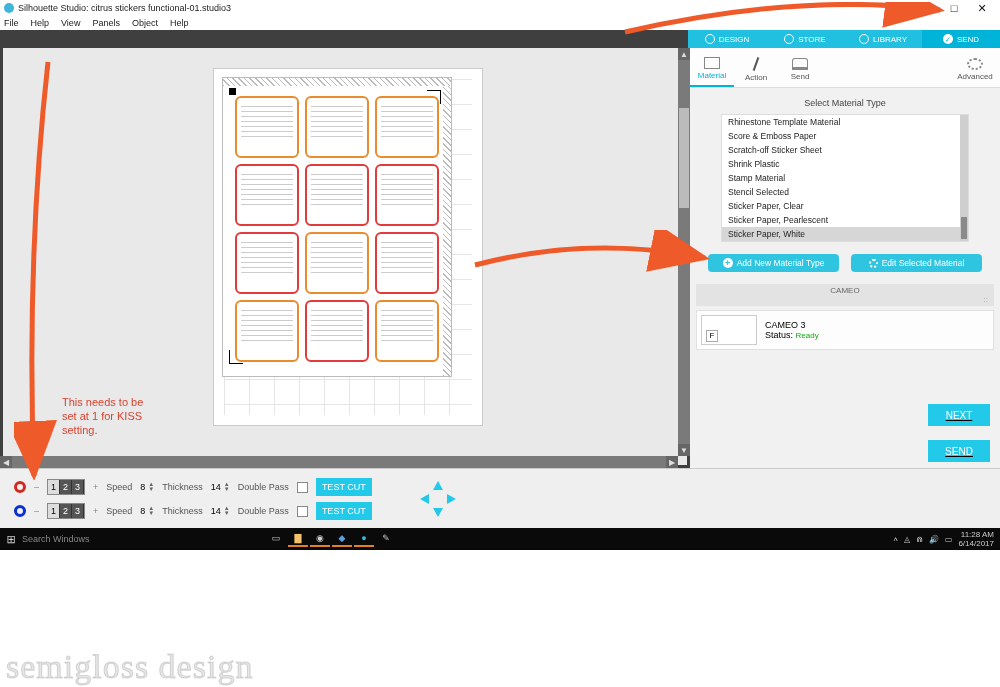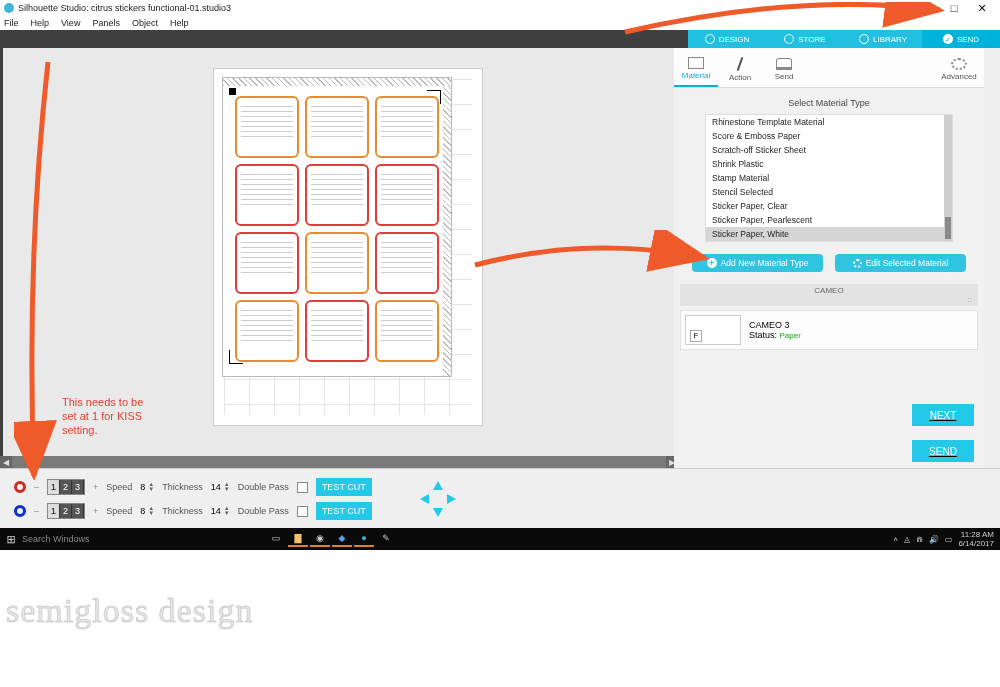--- a/index.html
+++ b/index.html
@@ -29,21 +29,21 @@
   .mat-grid { position: absolute; inset: 10px; background-image: linear-gradient(#e5e5e5 1px, transparent 1px), linear-gradient(90deg, #e5e5e5 1px, transparent 1px); background-size: 25px 25px; }
   .page { position: absolute; left: 8px; top: 8px; width: 230px; height: 300px; background: #fff; border: 1px solid #bbb; }
   .reg-mark { position: absolute; width: 7px; height: 7px; background: #000; }
   .reg-line-h { position: absolute; height: 1px; background: #000; }
   .reg-line-v { position: absolute; width: 1px; background: #000; }
   .hatch { position:absolute; background: repeating-linear-gradient(45deg,#bbb 0 1px,transparent 1px 4px);}
   .sticker-grid { position: absolute; left: 12px; top: 18px; display: grid; grid-template-columns: repeat(3, 64px); grid-template-rows: repeat(4, 62px); gap: 6px; }
   .sticker { border: 2px solid; border-radius: 6px; padding: 4px; }
   .sticker .line { height: 1px; background: #ccc; margin: 4px 0; }
 
-  .right-panel { position: absolute; right: 16px; top: 0; width: 310px; height: 420px; background: #f1f1f1; display: flex; flex-direction: column; }
+  .right-panel { position: absolute; right: 0; top: 0; width: 310px; height: 420px; background: #f1f1f1; display: flex; flex-direction: column; }
   .panel-tabs { display: flex; height: 40px; border-bottom: 1px solid #ddd; background: #fdfdfd; padding-top: 4px;}
   .panel-tab { flex: 0 0 44px; display: flex; flex-direction: column; align-items: center; justify-content: center; font-size: 8px; color: #555; gap: 2px; }
   .panel-tab.adv { margin-left: auto; flex: 0 0 50px; }
   .panel-tab .pico { width: 16px; height: 12px; border: 1px solid #888; }
   .panel-tab .pico.gear { border-radius: 50%; border: 2px dotted #888; }
   .panel-tab.active { border-bottom: 2px solid #00b3d9; color: #00b3d9; }
 
   .material-header { text-align: center; font-size: 9px; color: #444; padding: 10px 0 6px; }
   .material-list-wrap { position: relative; margin: 0 31px; border:1px solid #ddd; background:#fff;}
   .material-list { font-size: 8.5px; color: #222; }
@@ -91,21 +91,21 @@
   .taskbar .tray { margin-left: auto; display: flex; align-items: center; gap: 6px; padding-right: 6px; font-size: 8px; }
   .tray .clock { text-align: right; line-height: 9px; }
   .task-icons { display: flex; gap: 2px; margin-left: 24px;}
   .task-icons .ti { width: 20px; height: 16px; display: flex; align-items: center; justify-content: center; border-bottom: 2px solid transparent; }
   .task-icons .ti.active { border-bottom-color: #e67e22; }
 
   
   .arrow-svg { position: absolute; pointer-events: none; }
   .annot { position: absolute; color: #d94330; font-size: 11px; line-height: 14px; font-family: Arial; }
 
-  .watermark { position: absolute; left: 6px; top: 592px; font-family: cursive; font-size: 34px; color: rgba(200,200,200,0.45); letter-spacing: 1px; -webkit-text-stroke: 1px rgba(180,180,180,0.5); }
+  .watermark { position: absolute; left: 6px; top: 648px; font-family: cursive; font-size: 34px; color: rgba(200,200,200,0.45); letter-spacing: 1px; -webkit-text-stroke: 1px rgba(180,180,180,0.5); }
 </style>
 </head>
 <body>
 
 <div class="titlebar">
   <div class="app-icon"></div>
   <span>Silhouette Studio: citrus stickers functional-01.studio3</span>
   <div class="spacer"></div>
   <div class="win-btn">—</div>
   <div class="win-btn">□</div>
@@ -328,21 +328,21 @@
     <div class="device-bar">
         <span>CAMEO</span>
         <span style="margin-left:auto;color:#999;">::</span>
       </div>
     <div class="device-row">
       <div class="device-thumb">
           <div class="f">F</div>
         </div>
       <div class="device-info">
         <div>CAMEO 3</div>
-        <div><span>Status:</span> <span class="status">Paper</span></div>
+        <div><span>Status:</span> <span class="status">Ready</span></div>
       </div>
     </div>
     <div class="big-btn-area">
       <div class="big-btn">NEXT</div>
       <div class="big-btn">SEND</div>
     </div>
   </div>
 </div>
 
 <div class="bottom-panel">

